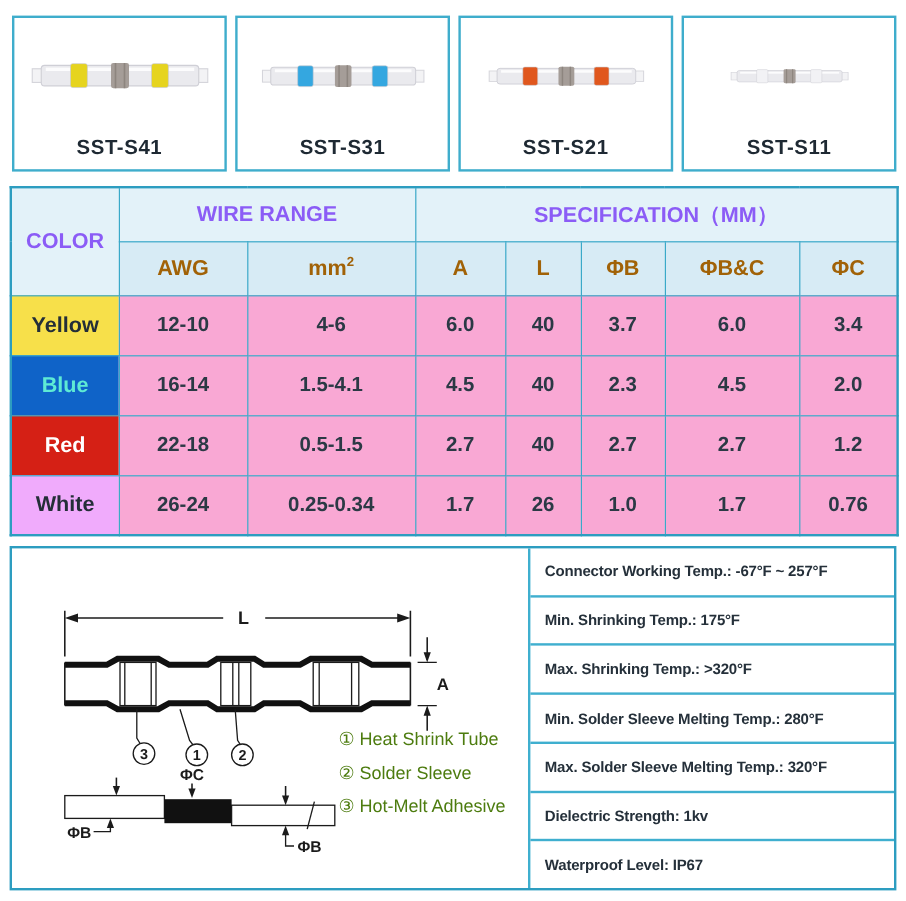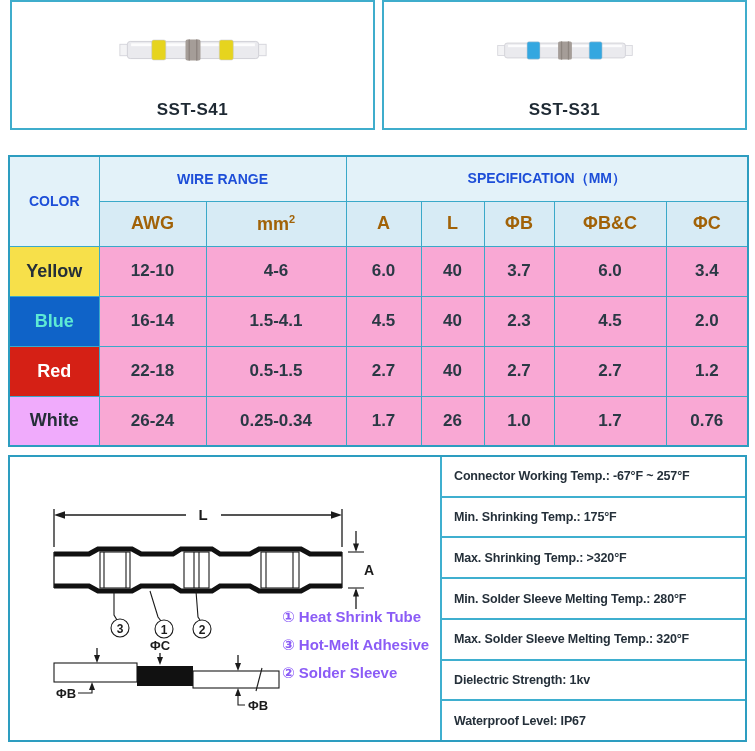--- a/index.html
+++ b/index.html
@@ -1,46 +1,46 @@
 <!DOCTYPE html>
 <html><head>
 <meta charset="utf-8">
 <style>
   * { margin:0; padding:0; box-sizing:border-box; }
   html,body { background:#ffffff; }
   body { font-family:"Liberation Sans","DejaVu Sans",sans-serif; color:#242e38; }
   .canvas { position:relative; width:755px; height:751px; background:#fff; overflow:hidden; }
 
   
-  .cards { position:absolute; left:10px; top:0; width:737px; height:130px;
+  .cards { position:absolute; left:10px; top:13px; width:737px; height:130px;
            display:flex; gap:7px; }
   .card { flex:1; border:2px solid #3fadcc; background:#fff; position:relative;
           display:flex; align-items:center; justify-content:center; padding-bottom:30px; }
   .card-label { position:absolute; bottom:8px; left:0; right:0; text-align:center;
                 font-size:17px; font-weight:bold; color:#1e2933; letter-spacing:.5px; }
   .conn { display:block; }
 
   
   table.spec { position:absolute; left:8px; top:155px; width:739px; height:290px;
                border-collapse:collapse; table-layout:fixed;
                border:2px solid #2d9dc0; }
   table.spec th, table.spec td { border:1px solid #3aa9c9; text-align:center; vertical-align:middle; }
-  .th1 { background:#e3f2f9; font-size:14px; font-weight:bold; color:#1d4ed8; }
+  .th1 { background:#e3f2f9; font-size:18px; font-weight:bold; color:#8b5cf6; }
   .th2 { background:#d7ebf5; font-size:18px; font-weight:bold; color:#a16207; }
   td.val { background:#f9a8d4; font-size:17px; font-weight:bold; color:#2b3945; }
   td.swatch { font-size:18px; font-weight:bold; }
   sup.sq { font-size:11px; vertical-align:super; }
 
   
   .bottom { position:absolute; left:8px; top:455px; width:739px; height:287px;
             border:2px solid #2d9dc0; display:flex; background:#fff; }
   .diagram-panel { width:432px; border-right:2px solid #3fafcf; position:relative; }
   .diagram-svg { position:absolute; left:0; top:0; }
   .legend { position:absolute; left:272px; top:146px; }
-  .legend div { line-height:28px; font-size:15px; font-weight:bold; color:#8b5cf6; white-space:nowrap; }
+  .legend div { line-height:28px; font-size:15px; font-weight:normal; color:#4d7c0f; white-space:nowrap; }
   .spec-panel { flex:1; display:flex; flex-direction:column; }
   .spec-row { flex:1; display:flex; align-items:center; padding-left:12px;
               border-bottom:2px solid #3fafcf; font-size:12.5px; font-weight:bold;
               color:#25303a; letter-spacing:-0.15px; white-space:nowrap; }
   .spec-row:last-child { border-bottom:none; }
 
   
   .dln { stroke:#1b1b1b; stroke-width:1.3; fill:none; }
   .thick { stroke:#111; stroke-width:5; fill:none; }
   .thin { stroke:#1b1b1b; stroke-width:1.1; fill:none; }
@@ -77,21 +77,49 @@
         <rect x="14" y="13" width="132" height="3" fill="#ffffff" opacity="0.85"></rect>
         <rect x="72" y="9" width="16" height="22" rx="2" fill="#a59d98"></rect>
         <line x1="76" y1="9" x2="76" y2="31" stroke="#8d857f" stroke-width="1.5"></line>
         <line x1="84" y1="9" x2="84" y2="31" stroke="#8d857f" stroke-width="1.5"></line>
         <rect x="36" y="9.5" width="15" height="21" rx="2" stroke="#c9c9cf" stroke-width="0.6" fill="#34a7e0"></rect>
         <rect x="108" y="9.5" width="15" height="21" rx="2" stroke="#c9c9cf" stroke-width="0.6" fill="#34a7e0"></rect>
       </svg>
       <div class="card-label">SST-S31</div>
     </div>
 
-
+    <div class="card">
+      <svg class="conn" width="132" height="29" viewBox="0 0 160 40" preserveAspectRatio="none">
+        <rect x="2" y="14" width="10" height="12" fill="#f3f3f5" stroke="#d5d5db" stroke-width="1"></rect>
+        <rect x="148" y="14" width="10" height="12" fill="#f3f3f5" stroke="#d5d5db" stroke-width="1"></rect>
+        <rect x="10" y="11" width="140" height="18" rx="3" fill="#eaeaee" stroke="#cfcfd6" stroke-width="1"></rect>
+        <rect x="14" y="13" width="132" height="3" fill="#ffffff" opacity="0.85"></rect>
+        <rect x="72" y="9" width="16" height="22" rx="2" fill="#a59d98"></rect>
+        <line x1="76" y1="9" x2="76" y2="31" stroke="#8d857f" stroke-width="1.5"></line>
+        <line x1="84" y1="9" x2="84" y2="31" stroke="#8d857f" stroke-width="1.5"></line>
+        <rect x="36" y="9.5" width="15" height="21" rx="2" stroke="#c9c9cf" stroke-width="0.6" fill="#e0571d"></rect>
+        <rect x="108" y="9.5" width="15" height="21" rx="2" stroke="#c9c9cf" stroke-width="0.6" fill="#e0571d"></rect>
+      </svg>
+      <div class="card-label">SST-S21</div>
+    </div>
+
+    <div class="card">
+      <svg class="conn" width="100" height="21" viewBox="0 0 160 40" preserveAspectRatio="none">
+        <rect x="2" y="14" width="10" height="12" fill="#f3f3f5" stroke="#d5d5db" stroke-width="1"></rect>
+        <rect x="148" y="14" width="10" height="12" fill="#f3f3f5" stroke="#d5d5db" stroke-width="1"></rect>
+        <rect x="10" y="11" width="140" height="18" rx="3" fill="#eaeaee" stroke="#cfcfd6" stroke-width="1"></rect>
+        <rect x="14" y="13" width="132" height="3" fill="#ffffff" opacity="0.85"></rect>
+        <rect x="72" y="9" width="16" height="22" rx="2" fill="#a59d98"></rect>
+        <line x1="76" y1="9" x2="76" y2="31" stroke="#8d857f" stroke-width="1.5"></line>
+        <line x1="84" y1="9" x2="84" y2="31" stroke="#8d857f" stroke-width="1.5"></line>
+        <rect x="36" y="9.5" width="15" height="21" rx="2" stroke="#c9c9cf" stroke-width="0.6" fill="#f2f2f5"></rect>
+        <rect x="108" y="9.5" width="15" height="21" rx="2" stroke="#c9c9cf" stroke-width="0.6" fill="#f2f2f5"></rect>
+      </svg>
+      <div class="card-label">SST-S11</div>
+    </div>
   </div>
 
   <table class="spec">
     <colgroup>
       <col style="width:90px">
         <col style="width:107px">
         <col style="width:140px">
       <col style="width:75px">
         <col style="width:63px">
         <col style="width:70px">
@@ -221,22 +249,22 @@
 
         <line class="dln" x1="228" y1="198" x2="228" y2="210"></line>
         <polygon class="ah" points="228,214 225,206 231,206"></polygon>
         <polygon class="ah" points="228,231 225,239 231,239"></polygon>
         <polyline class="thin" points="228,237 228,248 235,248"></polyline>
         <text class="dtxt" x="248" y="253" font-size="13" text-anchor="middle">ΦB</text>
       </svg>
 
       <div class="legend">
         <div>① Heat Shrink Tube</div>
+        <div>② Solder Sleeve</div>
         <div>③ Hot-Melt Adhesive</div>
-        <div>② Solder Sleeve</div>
       </div>
     </div>
 
     <div class="spec-panel">
       <div class="spec-row">Connector Working Temp.: -67°F ~ 257°F</div>
       <div class="spec-row">Min. Shrinking Temp.:  175°F</div>
       <div class="spec-row">Max. Shrinking Temp.:  &gt;320°F</div>
       <div class="spec-row">Min. Solder Sleeve Melting Temp.:  280°F</div>
       <div class="spec-row">Max. Solder Sleeve Melting Temp.:  320°F</div>
       <div class="spec-row">Dielectric Strength: 1kv</div>

